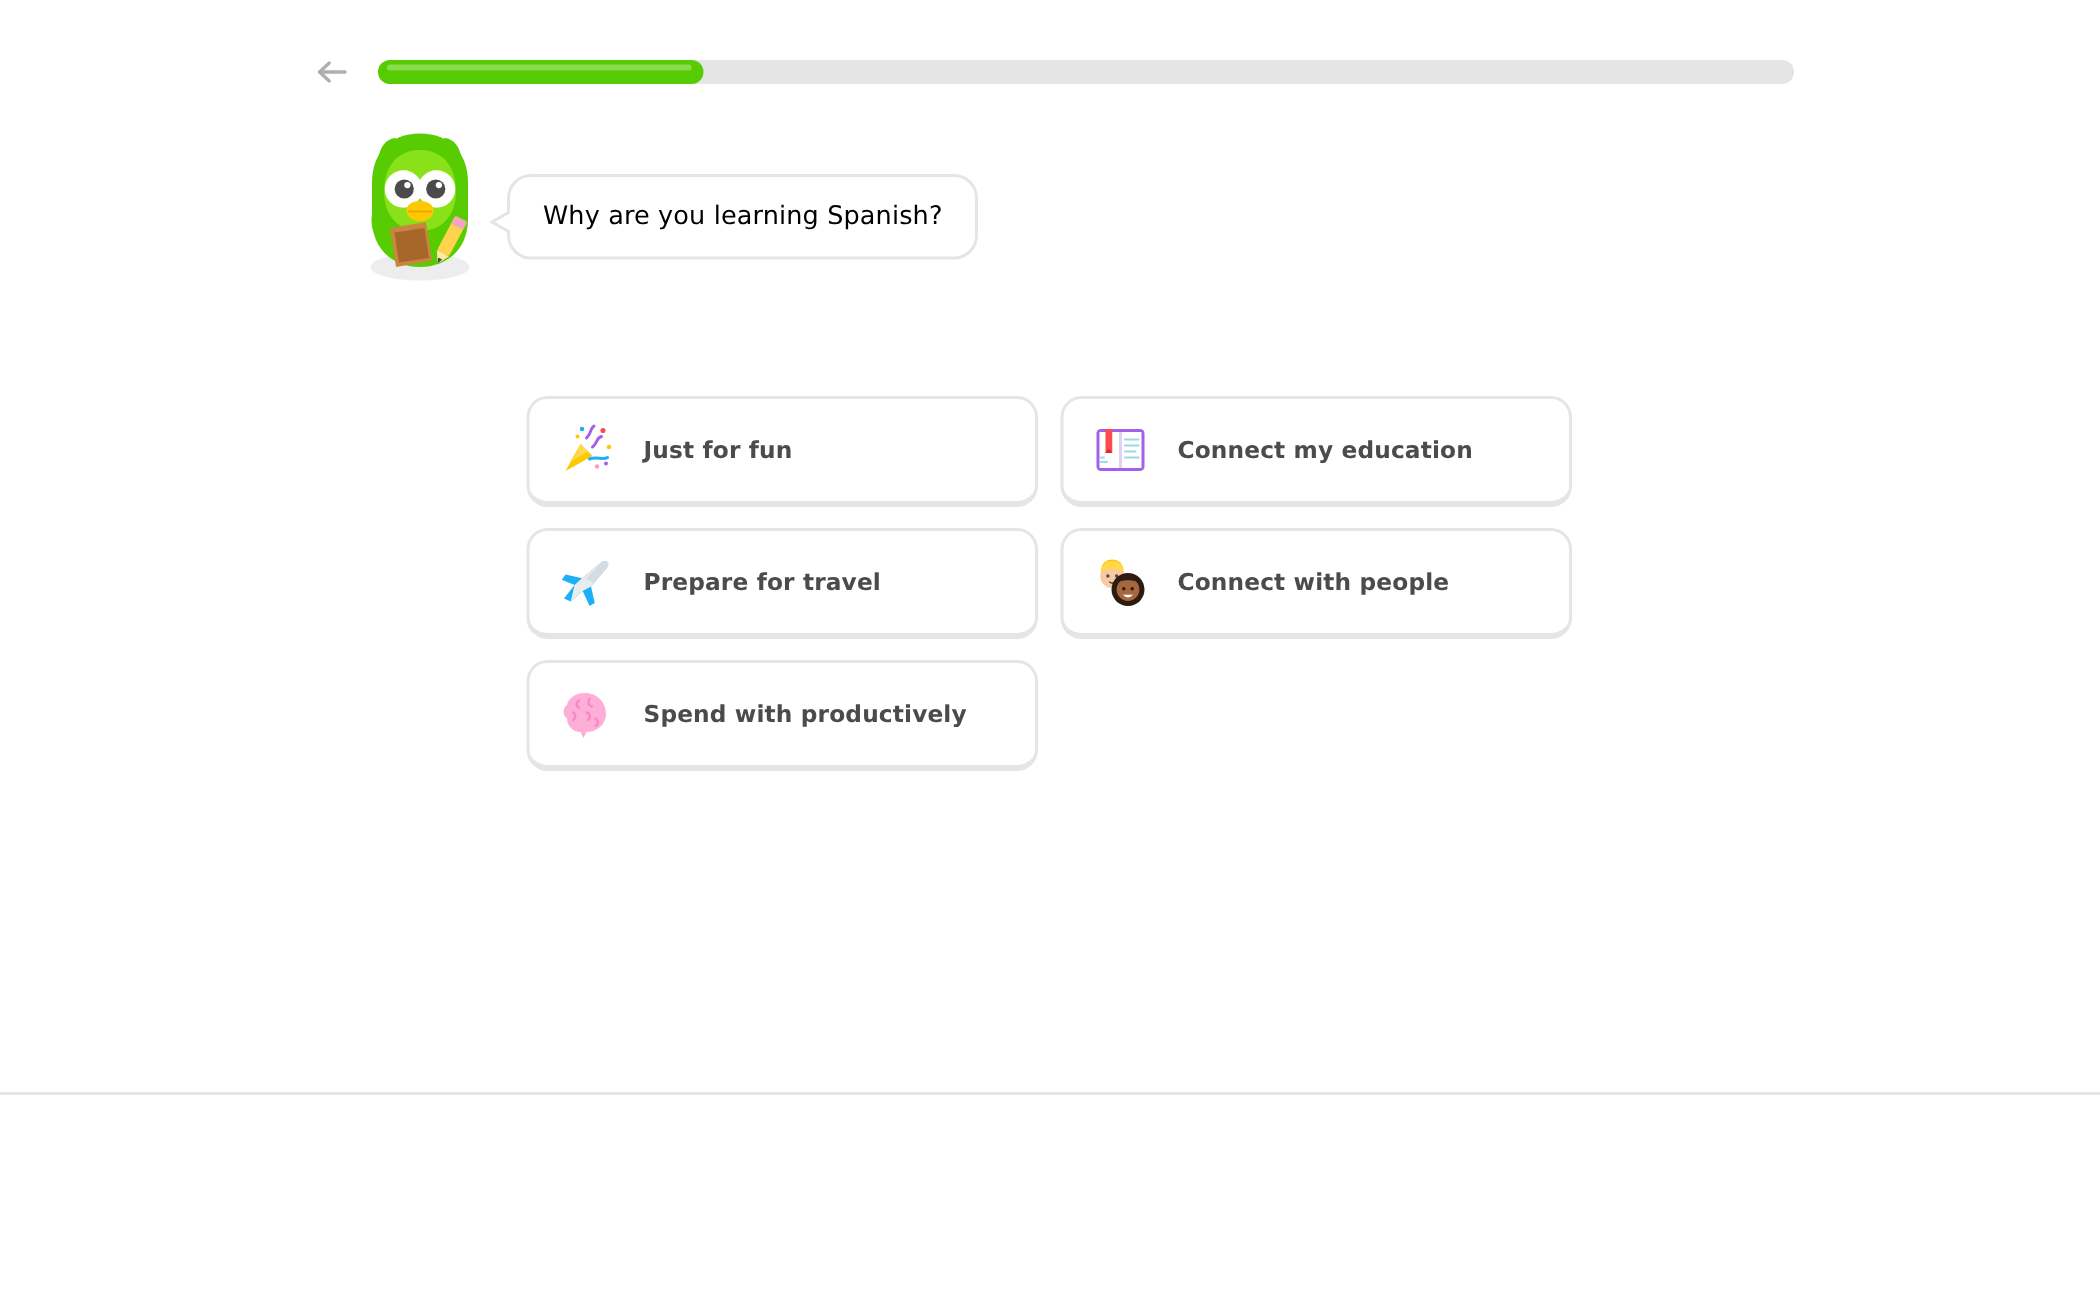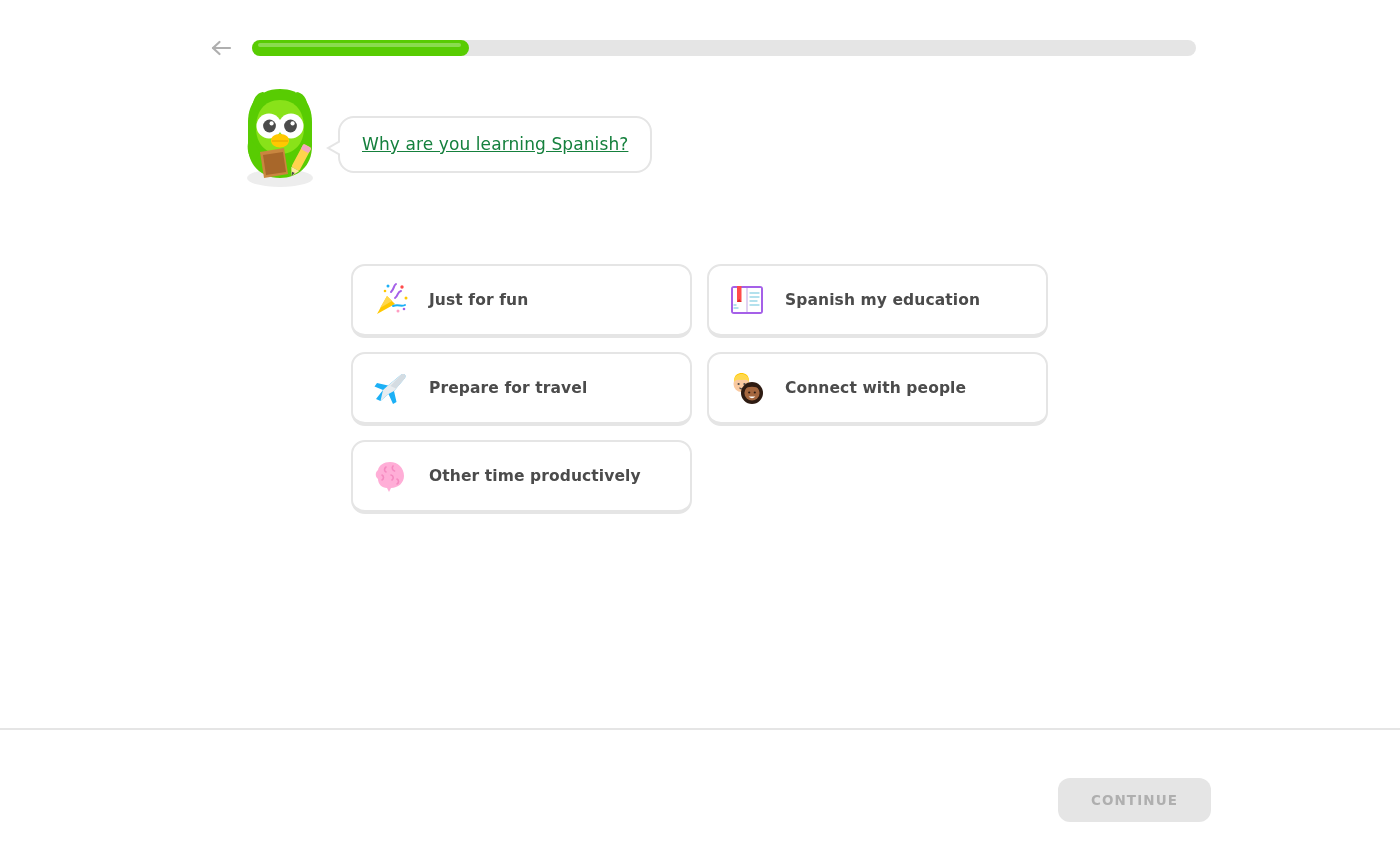--- a/index.html
+++ b/index.html
@@ -58,25 +58,24 @@
     margin-left: 16px; margin-top: 30px;
     background: #ffffff;
     border: 2px solid #e5e5e5;
     border-radius: 16px;
     padding: 16px 22px 17px 22px;
     min-height: 48px;
     display: flex; align-items: center;
   }
   .bubble-text {
     font-size: 17px;
-    color: #15803d;
+    color: #000000;
     font-family: "DejaVu Sans", "Liberation Sans", sans-serif;
     white-space: nowrap;
     letter-spacing: 0.1px;
-    text-decoration: underline;
   }
   .bubble-tail-outer, .bubble-tail-inner {
     position: absolute; width: 0; height: 0;
   }
   .bubble-tail-outer {
     left: -14px; top: 22px;
     border-top: 8px solid transparent;
     border-bottom: 8px solid transparent;
     border-right: 14px solid #e5e5e5;
   }
@@ -250,21 +249,21 @@
             <rect x="2" y="3" width="32" height="28" rx="3" fill="#a560e8"></rect>
             <path d="M4 5 H17 V29 H4 Z" fill="#ffffff"></path>
             <path d="M19 5 H32 V29 H19 Z" fill="#ffffff"></path>
             <rect x="17" y="5" width="2" height="24" fill="#e0d2f2"></rect>
             <rect x="8" y="3" width="4.5" height="16" fill="#ff4b4b"></rect>
             <path d="M8 19 L10.2 16 L12.5 19 Z" fill="#d92b2b"></path>
             <path d="M21 10 H30 M21 14 H30 M21 18 H28 M21 22 H30" stroke="#9ad8e8" stroke-width="1.4" stroke-linecap="round"></path>
             <path d="M5 22 H7 M5 25 H9" stroke="#9ad8e8" stroke-width="1.4" stroke-linecap="round"></path>
           </svg>
         </span>
-        <span class="opt-label">Spanish my education</span>
+        <span class="opt-label">Connect my education</span>
       </button>
     </div>
 
     <div class="opt-cell">
       <button class="option">
         <span class="opt-icon">
           <svg width="36" height="34" viewBox="0 0 36 34">
             <path d="M30.5 3 C32.5 3.5 33 5 32 7 L21 20 L23.5 31 L20 33 L15.5 23 L7.5 30 L3 28 L10 19 L1.5 15.5 L4 12 L15 14.5 L28 3.8 C29 3 29.8 2.8 30.5 3 Z" fill="#1cb0f6"></path>
             <path d="M30.5 3 C32.5 3.5 33 5 32 7 L21 20 L15.5 23 L7.5 30 L10 19 L15 14.5 L28 3.8 C29 3 29.8 2.8 30.5 3 Z" fill="#e8ecef"></path>
             <path d="M30.5 3 C32.5 3.5 33 5 32 7 L23 17.6 L17.5 15 L28 3.8 C29 3 29.8 2.8 30.5 3 Z" fill="#d4dce2"></path>
@@ -303,23 +302,22 @@
           <svg width="36" height="34" viewBox="0 0 36 34">
             <path d="M17 3 C11 3 6 6 5 11 C2 13 2 18 5 20 C5 25 9 29 14 29 L16 33 L18 29
                      C25 29 31 24 31 17 C31 9 25 3 17 3 Z" fill="#ffaed7"></path>
             <path d="M13 8 C11 9.5 11 12 13 13" stroke="#f58ac0" stroke-width="1.6" fill="none" stroke-linecap="round"></path>
             <path d="M20 7 C18.5 9 19.5 11.5 21.5 12" stroke="#f58ac0" stroke-width="1.6" fill="none" stroke-linecap="round"></path>
             <path d="M9 16 C11 17 11 20 9 21" stroke="#f58ac0" stroke-width="1.6" fill="none" stroke-linecap="round"></path>
             <path d="M18 16 C20.5 16.5 21 19.5 19 21" stroke="#f58ac0" stroke-width="1.6" fill="none" stroke-linecap="round"></path>
             <path d="M24 20 C26 21 26 24 24 25" stroke="#f58ac0" stroke-width="1.6" fill="none" stroke-linecap="round"></path>
           </svg>
         </span>
-        <span class="opt-label">Other time productively</span>
+        <span class="opt-label">Spend with productively</span>
       </button>
     </div>
 
 
   </div>
 
   <div class="footer-divider"></div>
-  <button class="continue-btn" id="continue-btn" style="background: rgb(229, 229, 229); color: rgb(175, 175, 175);">CONTINUE</button>
 
 </div>
 
 </body></html>

